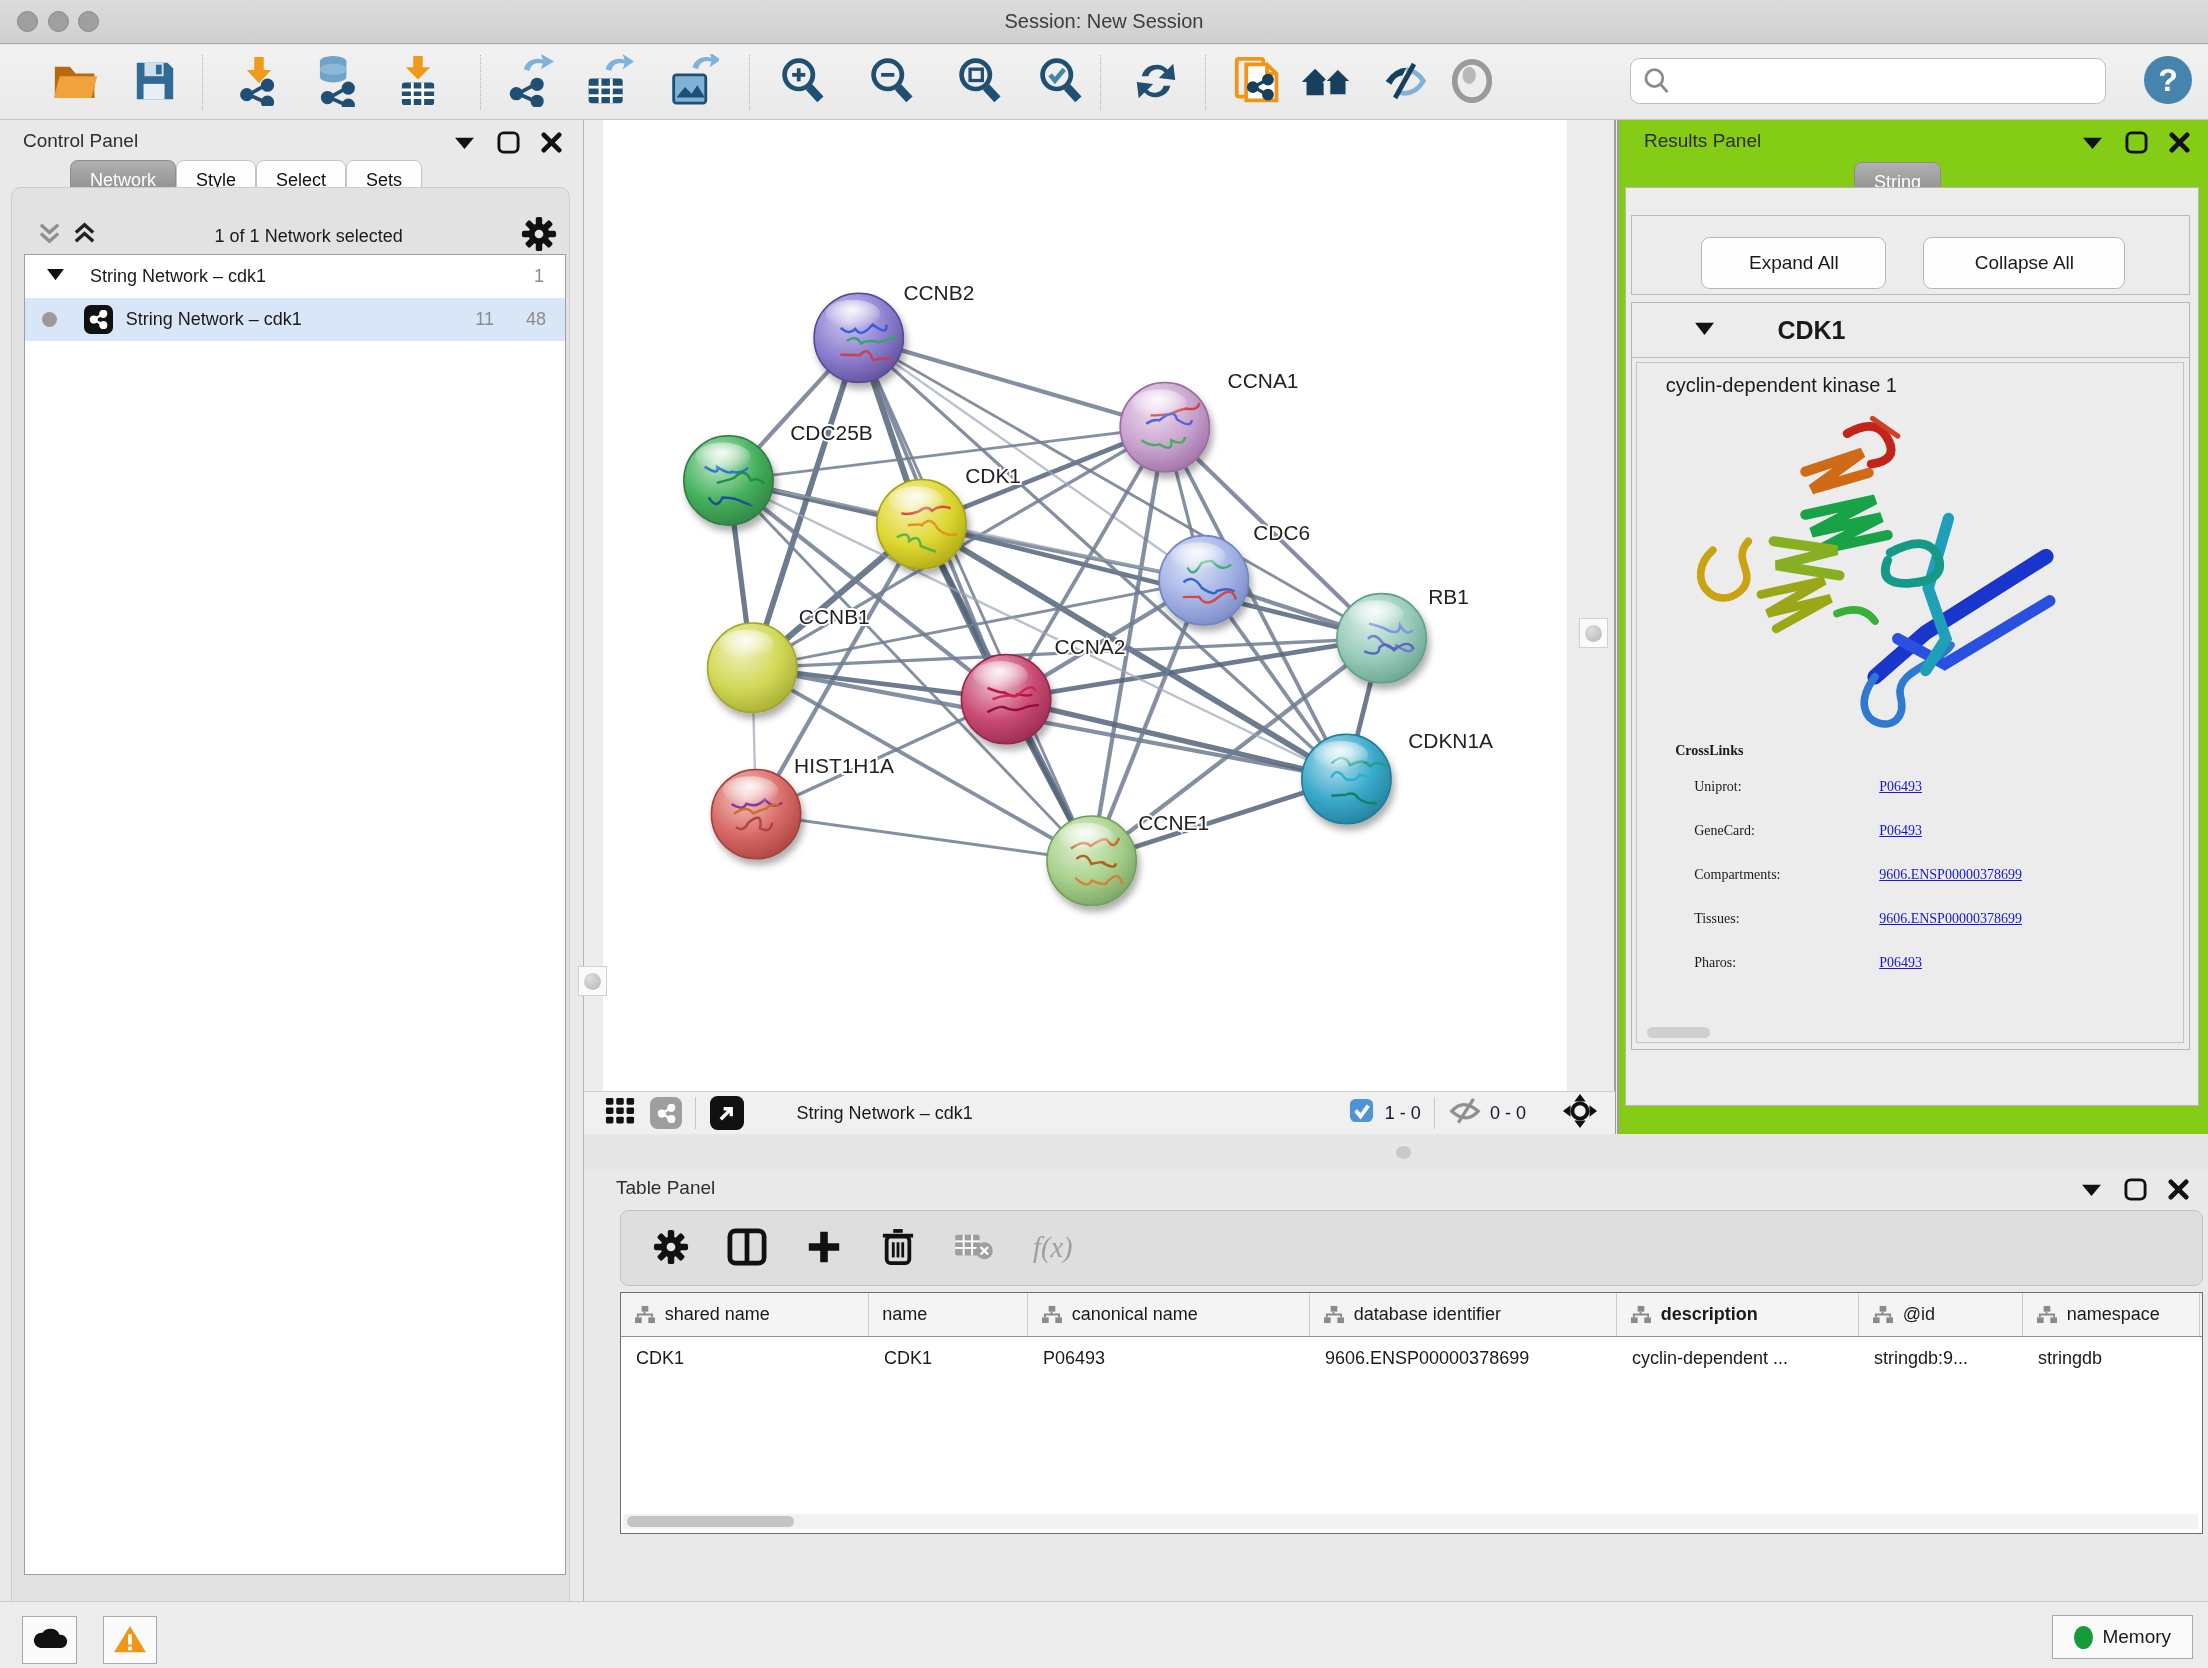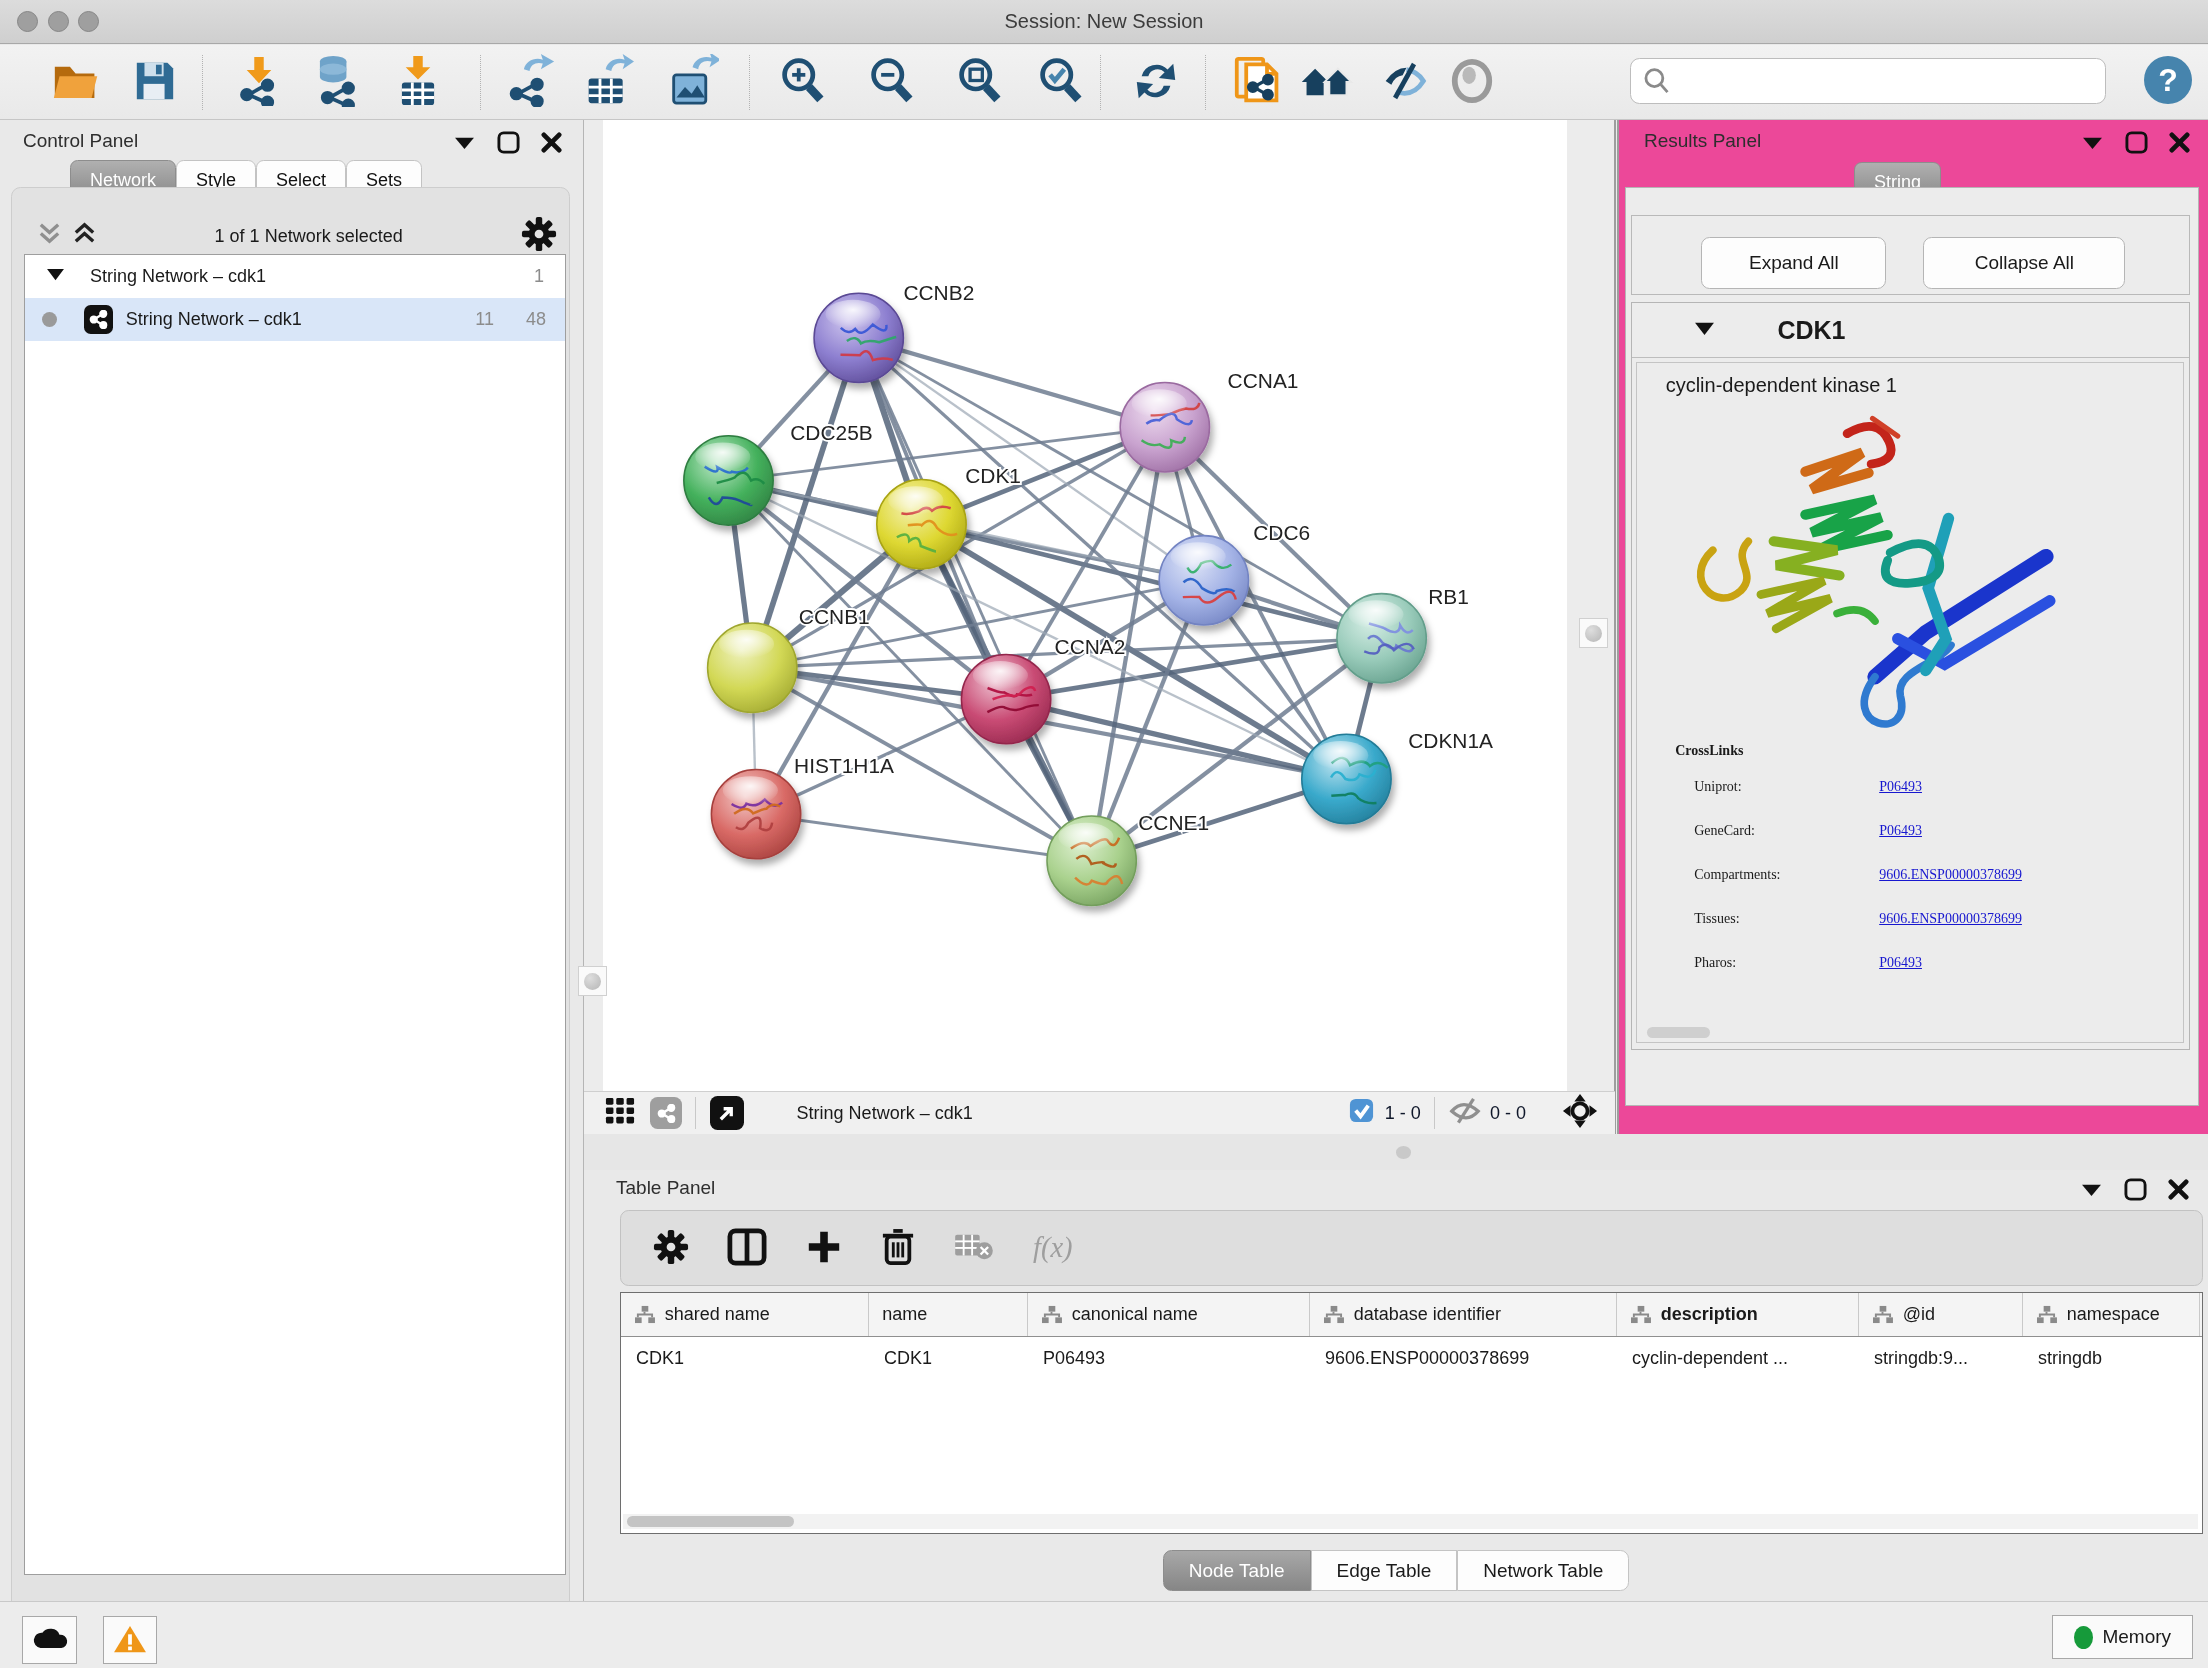--- a/index.html
+++ b/index.html
@@ -54,21 +54,21 @@
   .viewbar { position:absolute; left:0; top:971px; width:1031px; height:43px; background:#f0f0f0; border-top:1px solid #cfcfcf;
     display:flex; align-items:center; font-size:18px; }
   .vsep { width:0; height:32px; border-left:1px solid #c8c8c8; margin:0 13.3px; }
   .graynum { color:#0f172a; }
 
   
   .hsplit { position:absolute; left:584px; top:1134px; width:1624px; height:36px; background:#e6e6e6; }
   .hsplit i { position:absolute; left:812px; top:12.4px; width:15px; height:12.4px; border-radius:50%; background:#c9c9c9; }
 
   
-  .results { position:absolute; left:1619px; top:120px; width:590px; height:1014px; background:#ec4899; }
+  .results { position:absolute; left:1619px; top:120px; width:590px; height:1014px; background:#84cc16; }
   .res-inner { position:absolute; left:5.7px; top:67px; width:574px; height:919px; background:#ececec; border:1.9px solid #b5b5b5; }
   .res-btnbox { position:absolute; left:5.7px; top:27px; width:559px; height:80px; border:1.9px solid #b9b9b9; background:#ececec; }
   .rbtn { position:absolute; top:21px; height:52px; border:1px solid #b5b5b5; border-radius:8.6px; background:#fdfdfd;
     font-size:19px; display:flex; align-items:center; justify-content:center; }
   .cdk-box { position:absolute; left:5.7px; top:114px; width:559px; height:748px; border:1.9px solid #b5b5b5; }
   .cdk-head { position:absolute; left:0; top:0; width:100%; height:55px; border-bottom:1px solid #bdbdbd; display:flex; align-items:center; }
   .cdk-body { position:absolute; left:3.8px; top:59px; width:548px; height:681px; border:1px solid #c4c4c4; background:#ececec; }
   .crosslinks { position:absolute; left:38px; top:380px; font-family:"Liberation Serif", serif; font-size:14px; }
   .clrow { display:flex; height:44px; align-items:center; }
   .clrow .cl-label { width:204px; padding-left:19px; }
@@ -868,25 +868,20 @@
           <div class="td" style="width: 307px;">9606.ENSP00000378699</div>
           <div class="td" style="width: 242px;">cyclin-dependent ...</div>
           <div class="td" style="width: 164px;">stringdb:9...</div>
           <div class="td" style="width: 177px;">stringdb</div>
         </div>
       </div>
     <div class="tp-hscroll">
         <i></i>
       </div>
   </div>
-  <div class="bottom-tabs">
-    <span class="btab sel">Node Table</span>
-    <span class="btab">Edge Table</span>
-    <span class="btab">Network Table</span>
-  </div>
 </div>
 
 <div class="statusbar">
   <div class="sbtn" style="left:22px;width:55px">
     <span><svg width="38" height="27" viewBox="0 0 40 28">
           <path d="M10 24 a8 8 0 0 1 2 -16 a10 9 0 0 1 18 2 a7 7 0 0 1 2 14z" fill="#111"></path>
         </svg></span>
   </div>
   <div class="sbtn" style="left:103px;width:54px">
     <span><svg width="36" height="30" viewBox="0 0 38 32">

